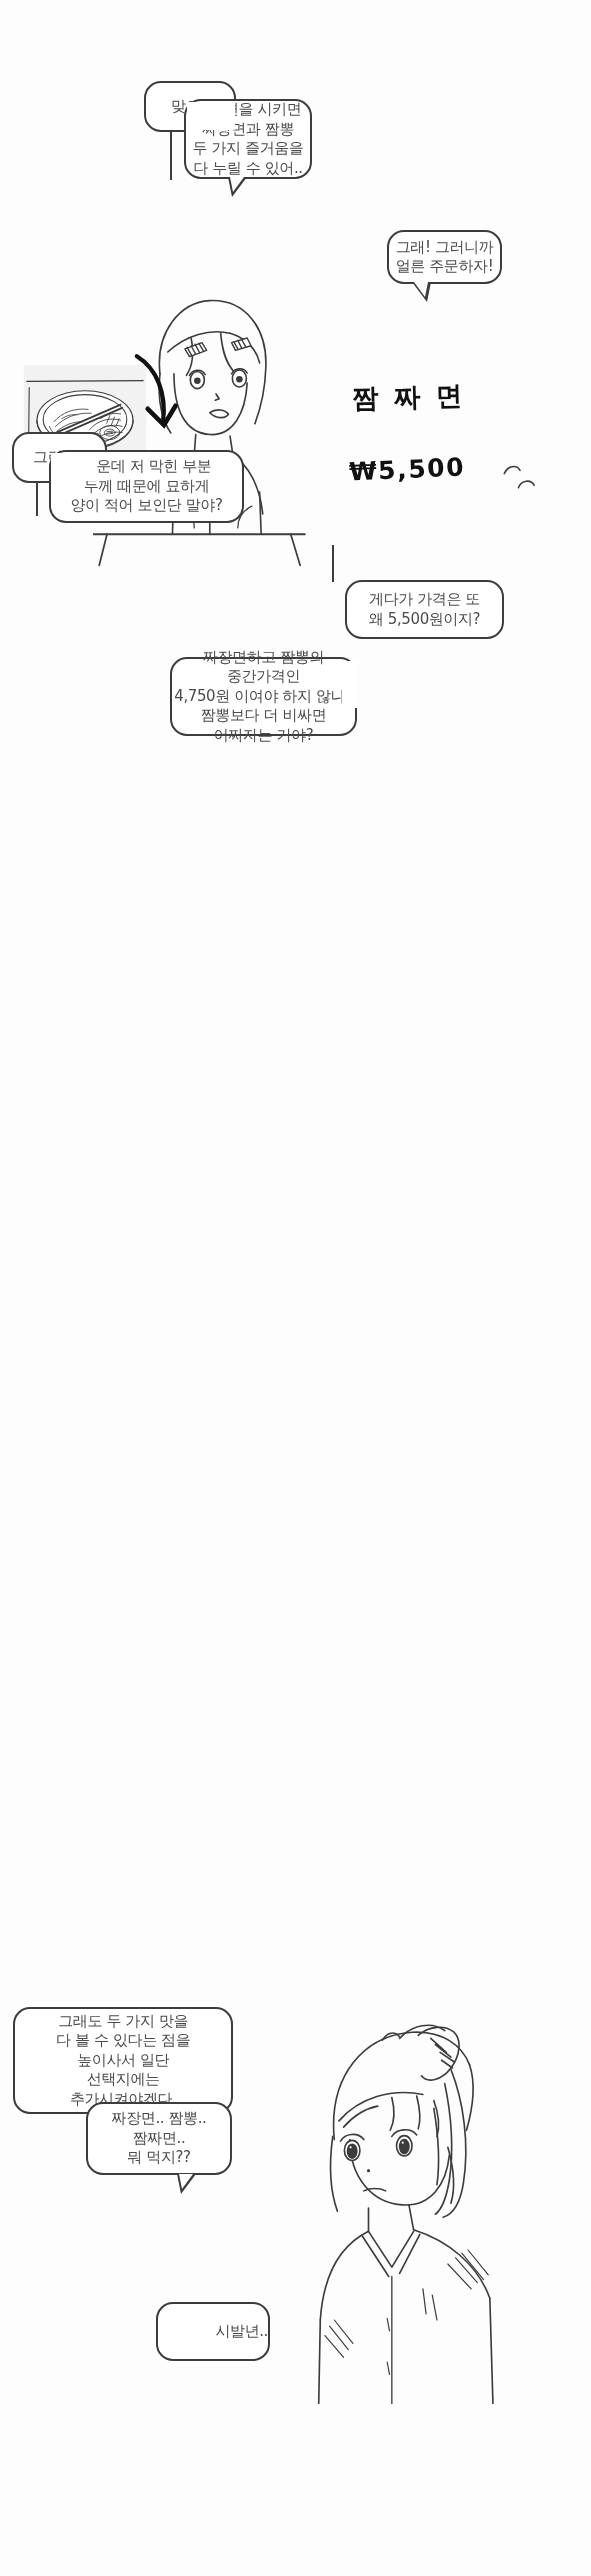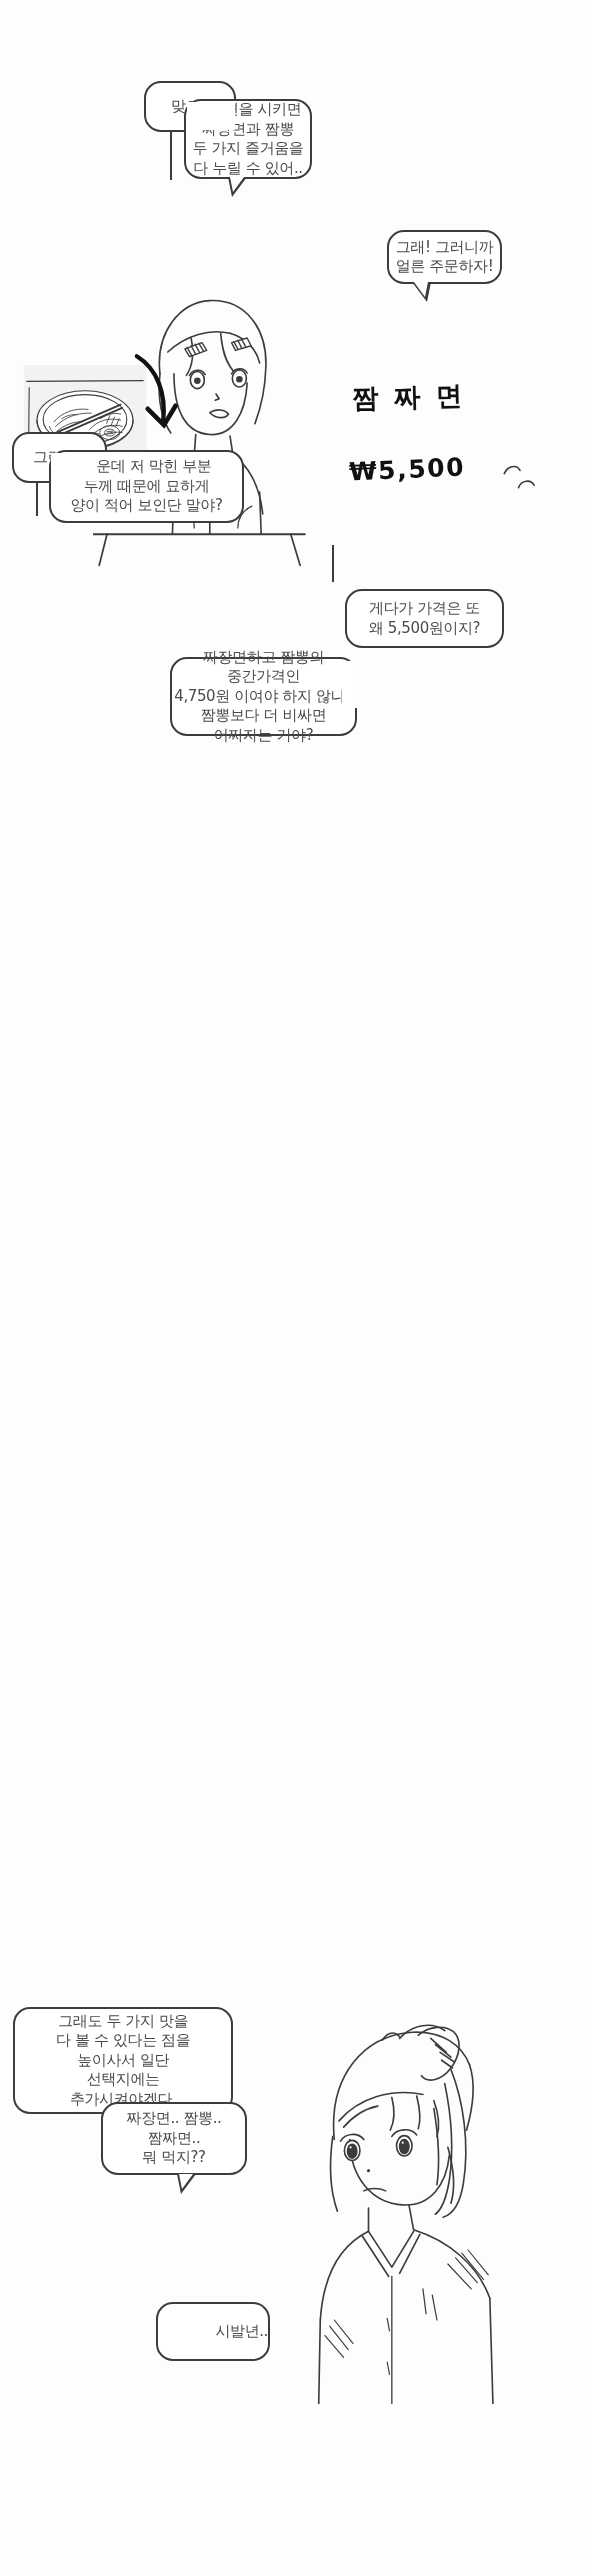--- a/index.html
+++ b/index.html
@@ -245,21 +245,21 @@
           <path d="M64 100 C72 94 82 92 90 95"></path>
         </g>
         <path d="M52 118 C70 124 100 124 118 118" stroke-width="1.2"></path>
       </svg>
     </div>
 
     <div class="handwrite hw-title" style="left:352px;top:379px;">짬 짜 면</div>
 
     <div class="handwrite hw-price" style="left:349px;top:455px;">₩5,500</div>
 
-    <div class="bubble small" style="left:345px;top:580px;width:159px;height:59px;margin-top:9px;">
+    <div class="bubble small" style="left:345px;top:580px;width:159px;height:59px;">
       <span>게다가 가격은 또
 왜 5,500원이지?</span>
     </div>
     <div class="stem-r" style="left:332px;top:545px;height:37px;"></div>
 
     <div class="bubble small" style="left:170px;top:657px;width:187px;height:79px;">
       <span>짜장면하고 짬뽕의
 중간가격인
 4,750원 이여야 하지 않나?
 짬뽕보다 더 비싸면
@@ -341,21 +341,21 @@
     </div>
 
     <div class="bubble small" style="left:13.2px;top:1967px;width:220px;height:107px;margin-top:40px;">
       <span>그래도 두 가지 맛을
 다 볼 수 있다는 점을
 높이사서 일단
 선택지에는
 추가시켜야겠다.</span>
     </div>
 
-    <div class="bubble small" style="left:101px;top:2102px;width:146px;height:73px;">
+    <div class="bubble small" style="left:86px;top:2102px;width:146px;height:73px;">
       <span>짜장면.. 짬뽕..
 짬짜면..
 뭐 먹지??</span>
     </div>
     <div class="stem" style="left:113px;top:2071px;height:37px;"></div>
     <div class="tail tail-dl" style="left:177px;top:2174px;"></div>
 
     <div class="bubble small" style="left:156px;top:2302px;width:114px;height:59px;justify-content:flex-end;">
       <span>시발년..</span>
     </div>

